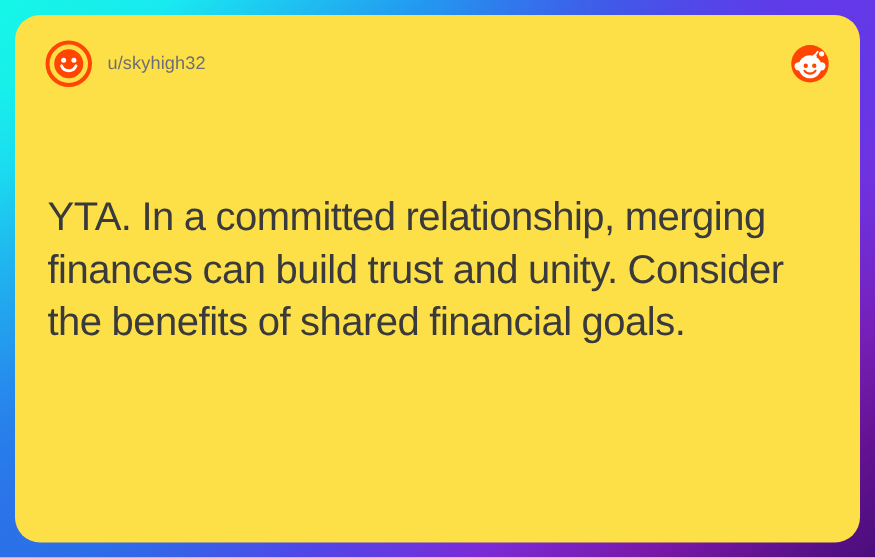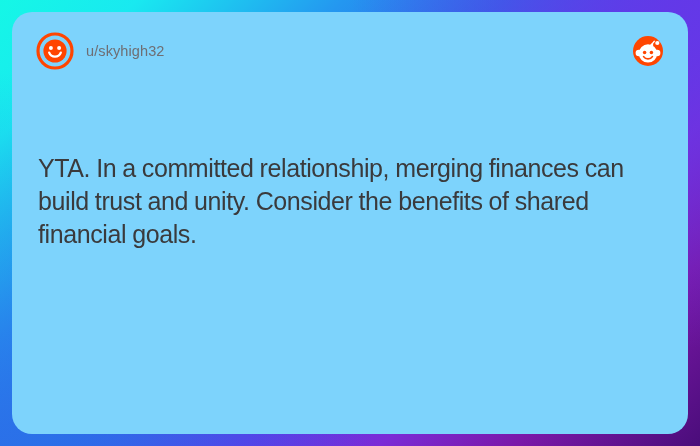--- a/index.html
+++ b/index.html
@@ -54,21 +54,21 @@
         rgba(43,111,232,0.0) 45%);
   }
 
   
   .card {
     position: absolute;
     left: 12px;
     top: 12px;
     right: 12px;
     bottom: 12px;
-    background: #7dd3fc;
+    background: #fde047;
     border-radius: 20px;
     overflow: hidden;
   }
 
   
   .card-header {
     position: absolute;
     left: 0;
     right: 0;
     top: 0;
@@ -101,21 +101,21 @@
 
   
   .card-body {
     position: absolute;
     left: 26px;
     right: 26px;
     top: 140px;
   }
   .quote-text {
     margin: 0;
-    font-size: 25px;
+    font-size: 32px;
     line-height: 1.32;
     color: #3A3A3C;
     letter-spacing: -0.4px;
     font-weight: 400;
     word-spacing: -0.5px;
   }
 </style>
 </head>
 <body>
 

